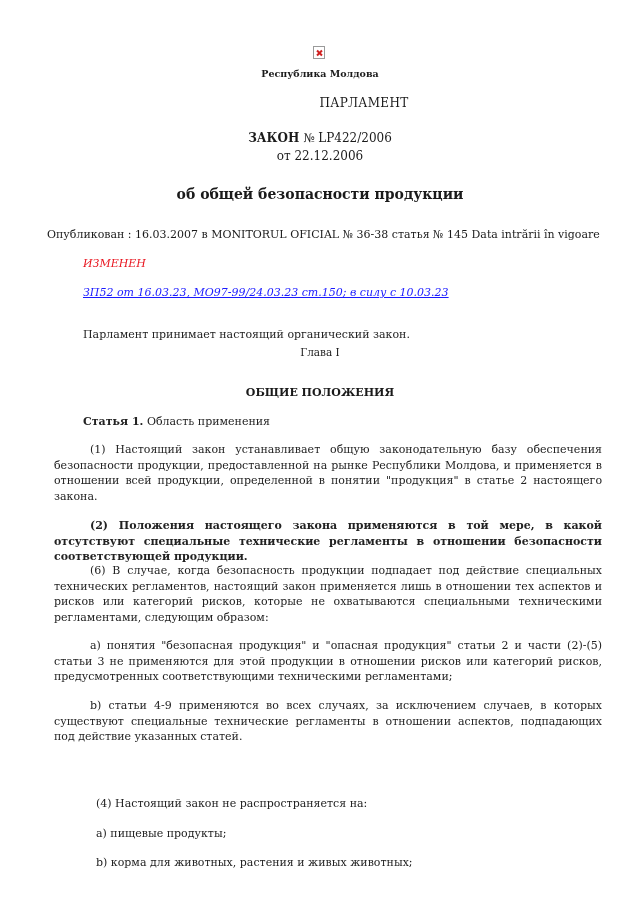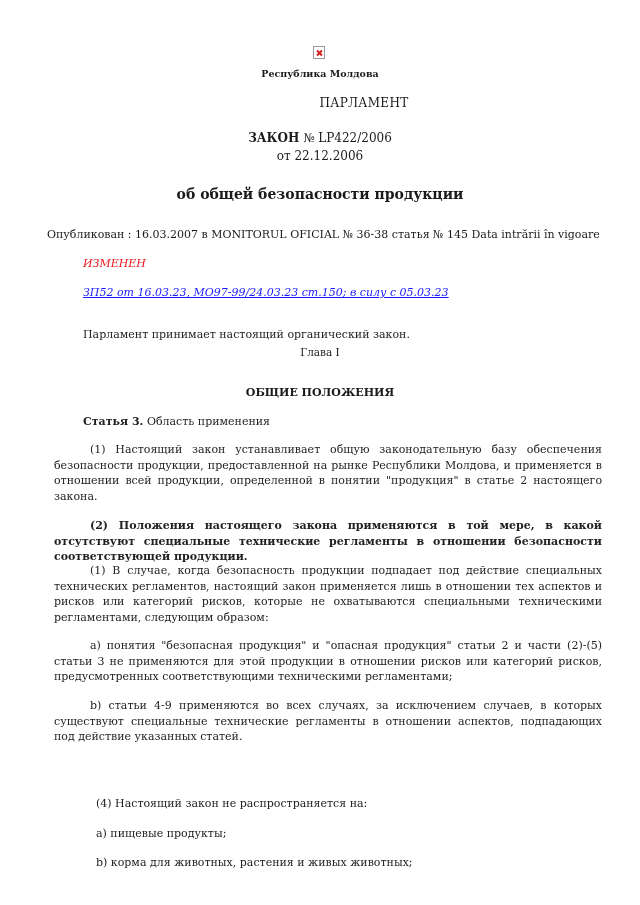--- a/index.html
+++ b/index.html
@@ -49,31 +49,31 @@
 
   <div class="abs center republic">Республика Молдова</div>
   <div class="abs center parliament">ПАРЛАМЕНТ</div>
 
   <div class="abs center law-number"><b>ЗАКОН</b><span> № LP422/2006</span></div>
   <div class="abs center law-date">от 22.12.2006</div>
   <div class="abs center law-title">об общей безопасности продукции</div>
 
   <div class="abs published">Опубликован : 16.03.2007 в MONITORUL OFICIAL № 36-38 статья № 145 Data intrării în vigoare</div>
   <div class="abs modified">ИЗМЕНЕН</div>
-  <a class="abs amend-link">ЗП52 от 16.03.23, МО97-99/24.03.23 ст.150; в силу с 05.03.23</a>
+  <a class="abs amend-link">ЗП52 от 16.03.23, МО97-99/24.03.23 ст.150; в силу с 10.03.23</a>
 
   <div class="abs preamble" style="left:83px; top:328px; font-size:11px; color:#222;">Парламент принимает настоящий органический закон.</div>
 
   <div class="abs center chapter">Глава I</div>
   <div class="abs center chapter-title">ОБЩИЕ ПОЛОЖЕНИЯ</div>
 
-  <div class="abs article" style="left:83px; top:415px; font-size:11px; color:#222;"><b>Статья 3.</b><span> Область применения</span></div>
+  <div class="abs article" style="left:83px; top:415px; font-size:11px; color:#222;"><b>Статья 1.</b><span> Область применения</span></div>
 
   <div class="para indent" style="top:442px;">(1) Настоящий закон устанавливает общую законодательную базу обеспечения безопасности продукции, предоставленной на рынке Республики Молдова, и применяется в отношении всей продукции, определенной в понятии "продукция" в статье 2 настоящего закона.</div>
   <div class="para indent" style="top:518px;font-weight:bold;">(2) Положения настоящего закона применяются в той мере, в какой отсутствуют специальные технические регламенты в отношении безопасности соответствующей продукции.</div>
-  <div class="para indent" style="top:563px;">(1) В случае, когда безопасность продукции подпадает под действие специальных технических регламентов, настоящий закон применяется лишь в отношении тех аспектов и рисков или категорий рисков, которые не охватываются специальными техническими регламентами, следующим образом:</div>
+  <div class="para indent" style="top:563px;">(6) В случае, когда безопасность продукции подпадает под действие специальных технических регламентов, настоящий закон применяется лишь в отношении тех аспектов и рисков или категорий рисков, которые не охватываются специальными техническими регламентами, следующим образом:</div>
   <div class="para indent" style="top:638px;">a) понятия "безопасная продукция" и "опасная продукция" статьи 2 и части (2)-(5) статьи 3 не применяются для этой продукции в отношении рисков или категорий рисков, предусмотренных соответствующими техническими регламентами;</div>
   <div class="para indent" style="top:698px;">b) статьи 4-9 применяются во всех случаях, за исключением случаев, в которых существуют специальные технические регламенты в отношении аспектов, подпадающих под действие указанных статей.</div>
   <div class="para plain-indent" style="top:760px;">(4) Настоящий закон не распространяется на:</div>
   <div class="para plain-indent" style="top:790px;">a) пищевые продукты;</div>
   <div class="para plain-indent" style="top:819px;">b) корма для животных, растения и живых животных;</div>
 
 </div>
 
 </body></html>

